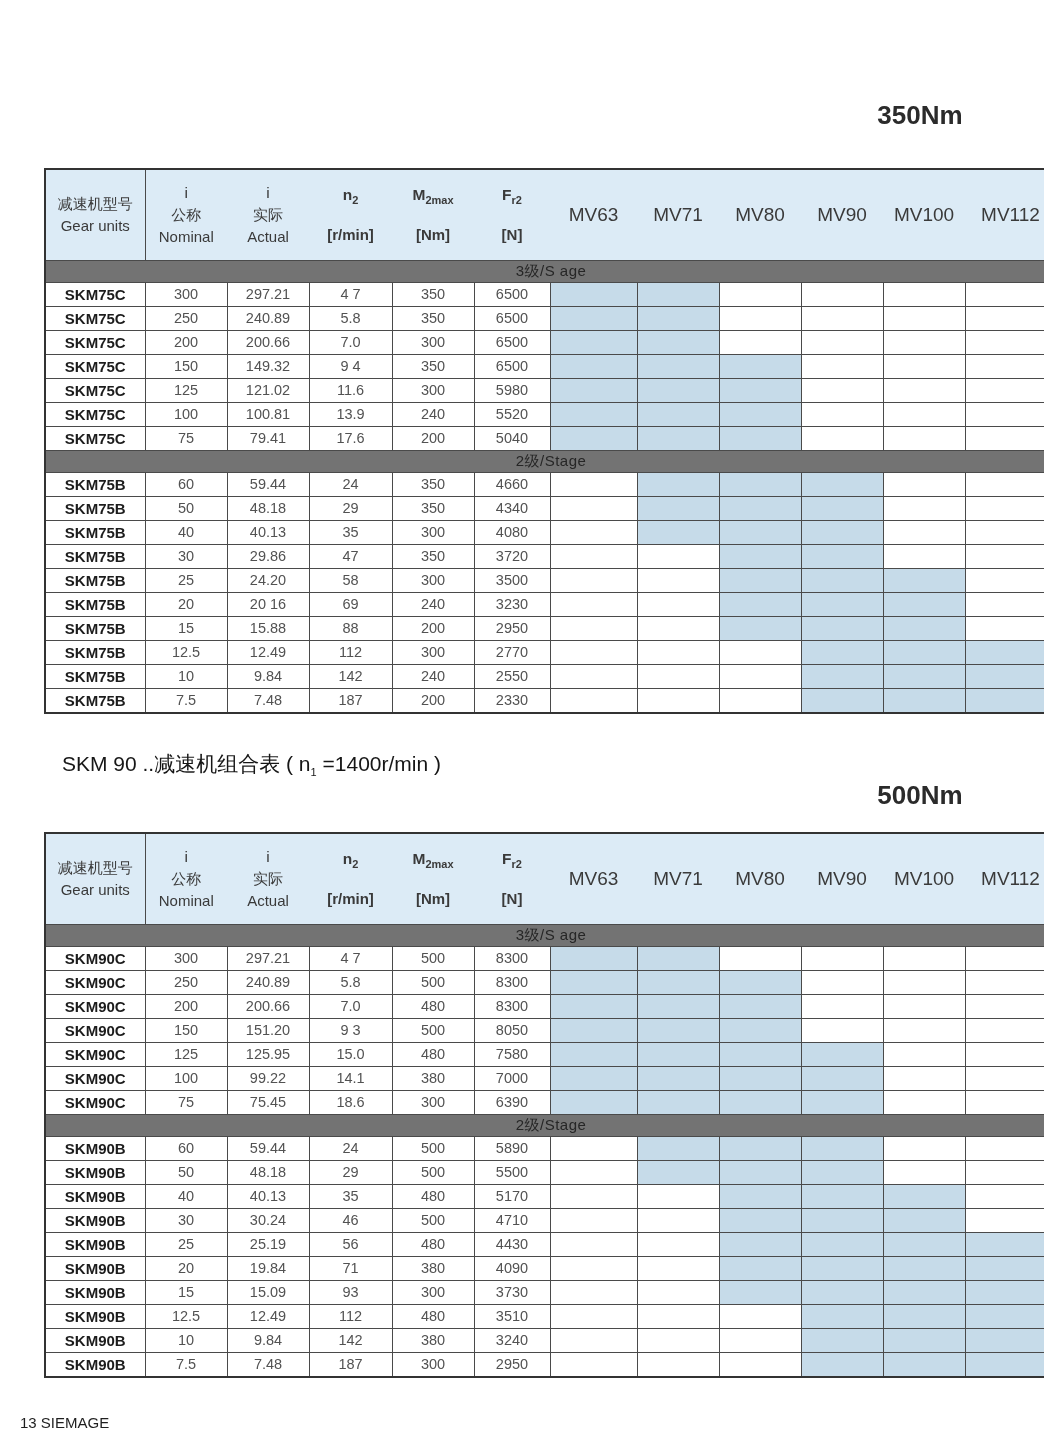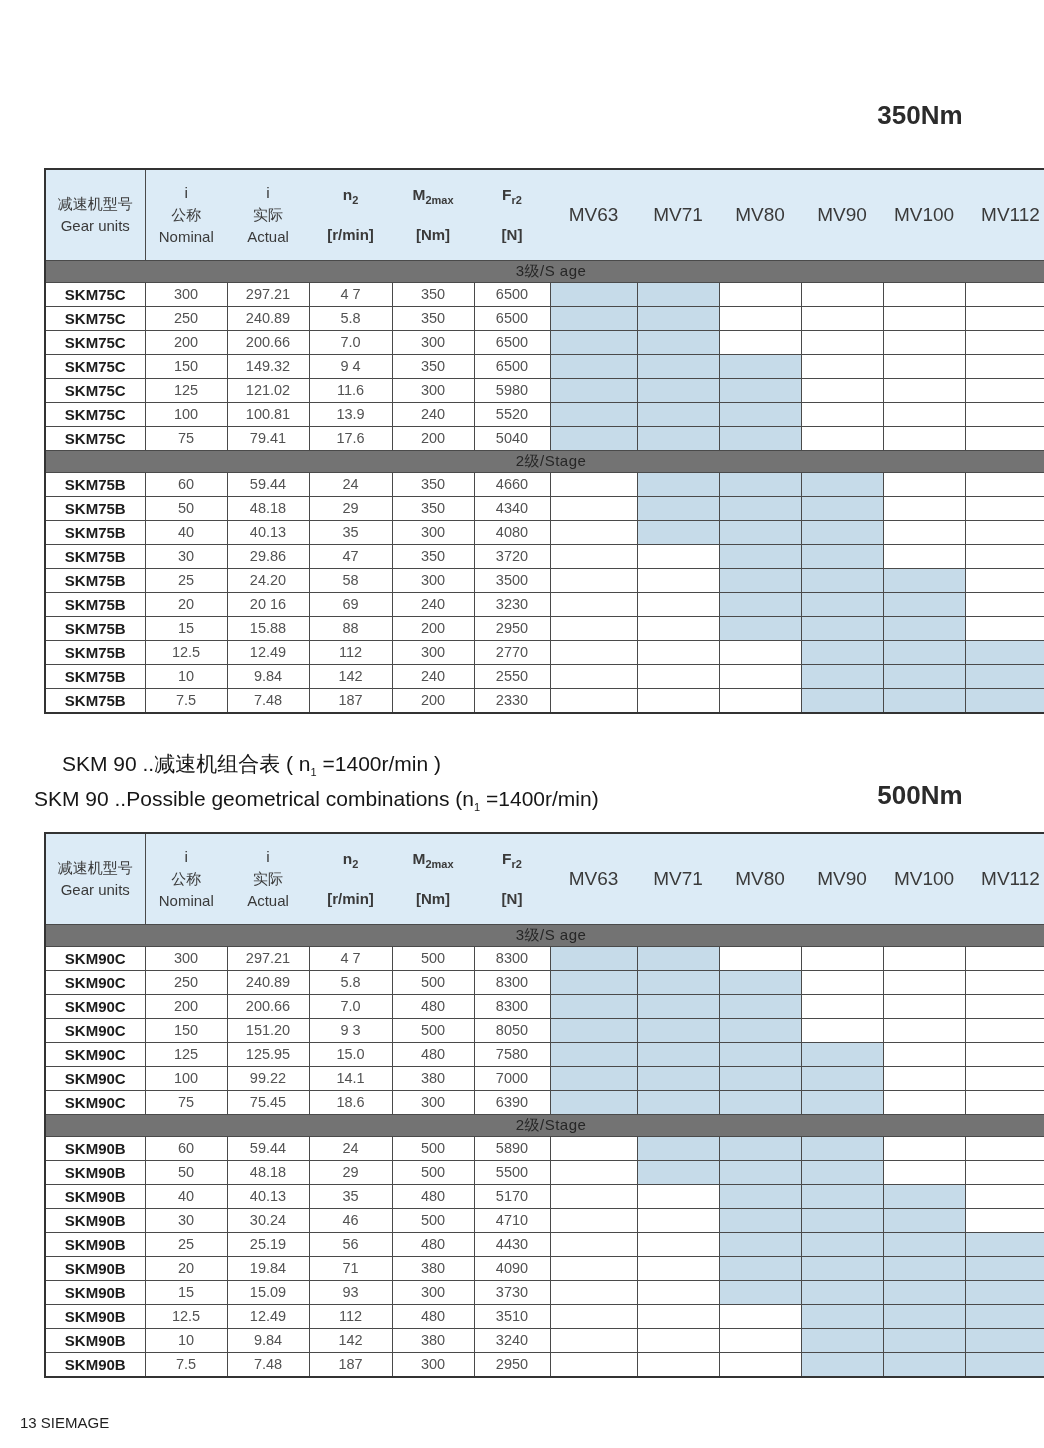--- a/index.html
+++ b/index.html
@@ -359,21 +359,20 @@
           <td class=""></td>
           <td class=""></td>
           <td class="shaded"></td>
           <td class="shaded"></td>
           <td class="shaded"></td>
         </tr>
       </tbody>
   </table>
 
   <div class="sub-zh" style="left:34px;top:750px;font-size:21px;margin-left:28px;"><span>SKM 90 ..减速机组合表 ( n</span><sub>1</sub><span> =1400r/min )</span></div>
-  <div class="sub-en" style="left:34px;top:787px;font-size:21px;"><span class="b"></span><span>SKM 90 ..Possible geometrical combinations (n</span><sub>1</sub><span> =1400r/min)</span></div>
   <div class="torque" style="left:830px;top:780px;">500Nm</div>
 
   <table class="gear t2">
     <colgroup>
       <col style="width:100px">
         <col style="width:82px">
         <col style="width:82px">
         <col style="width:83px">
       <col style="width:82px">
         <col style="width:76px">

